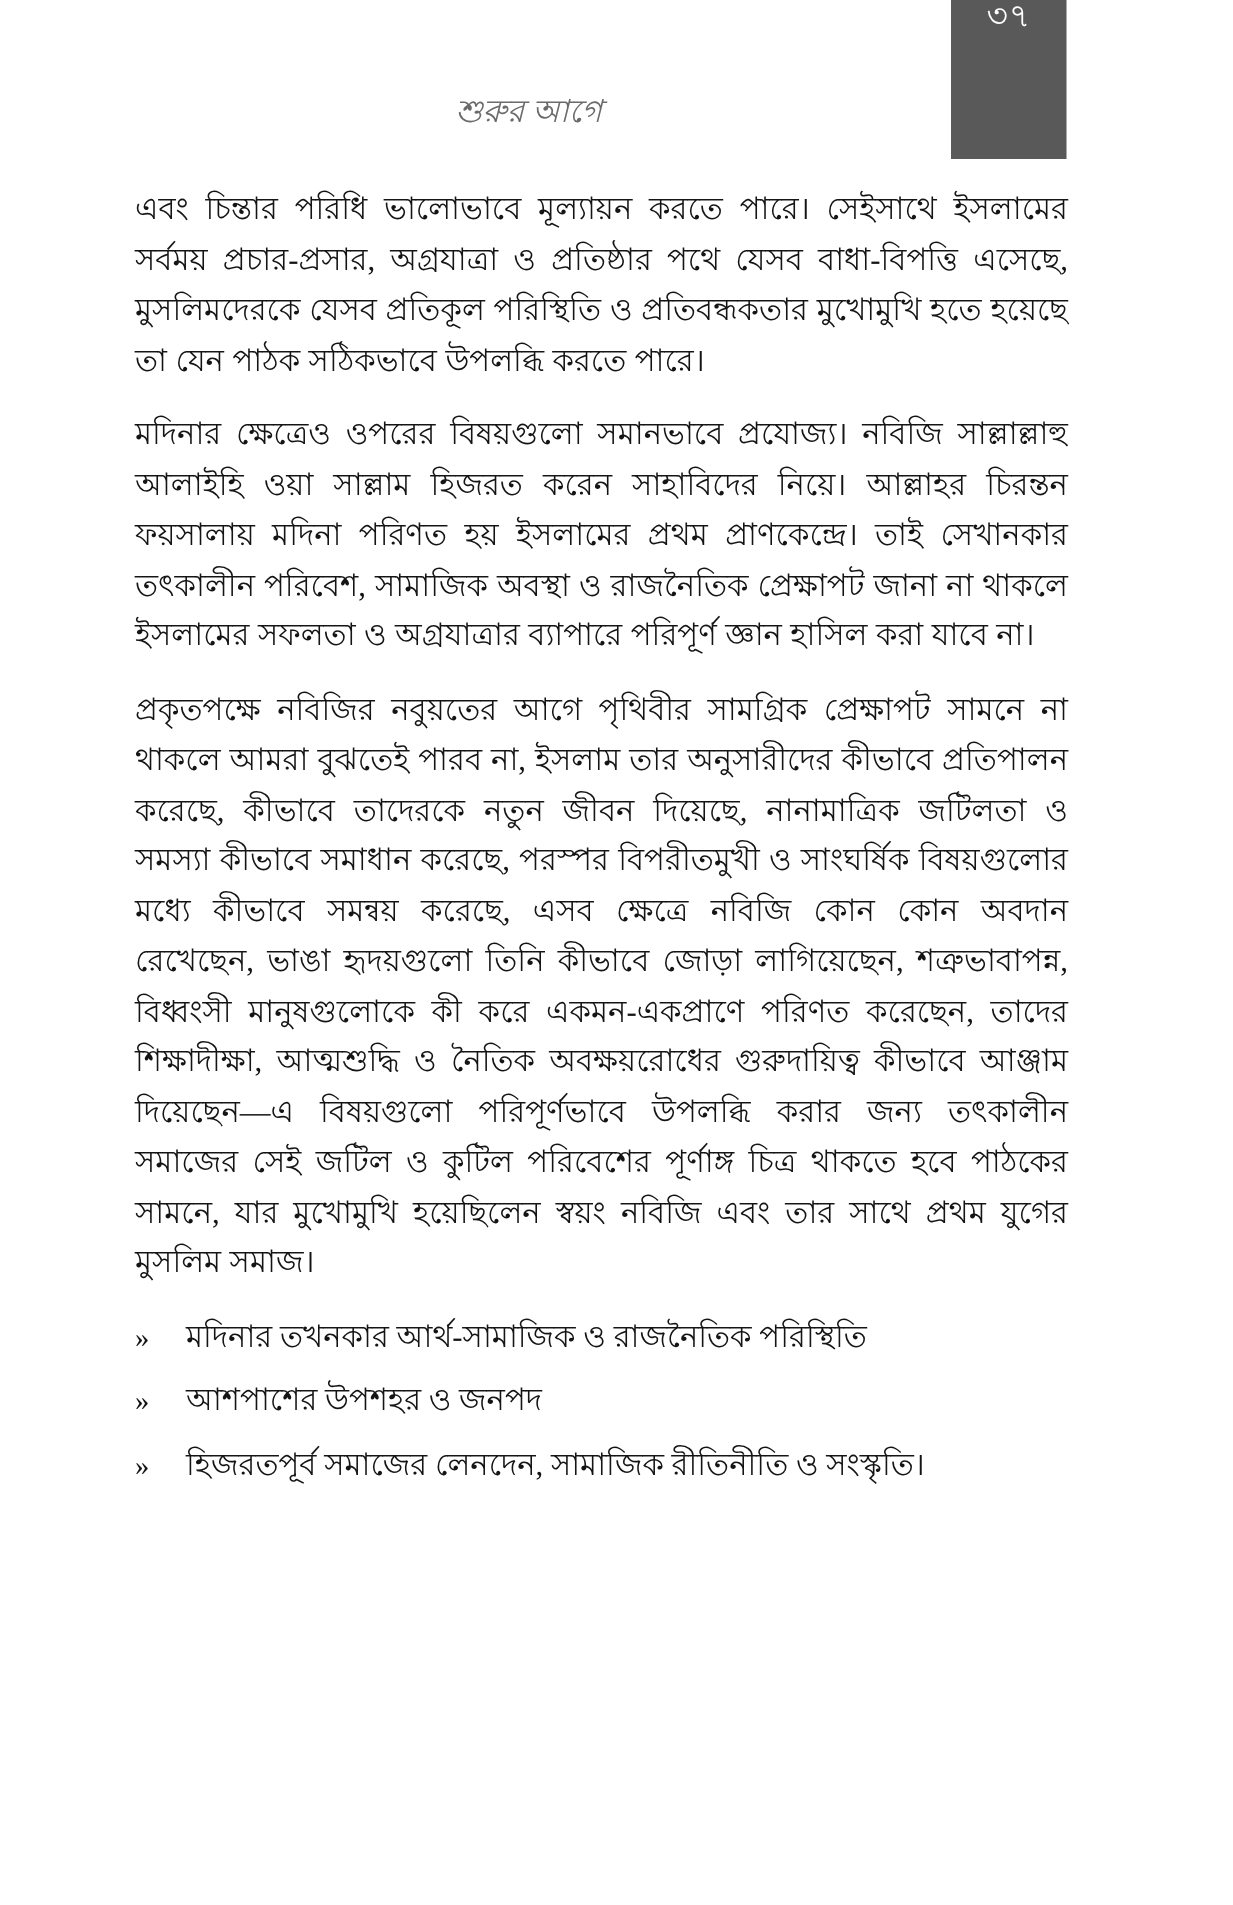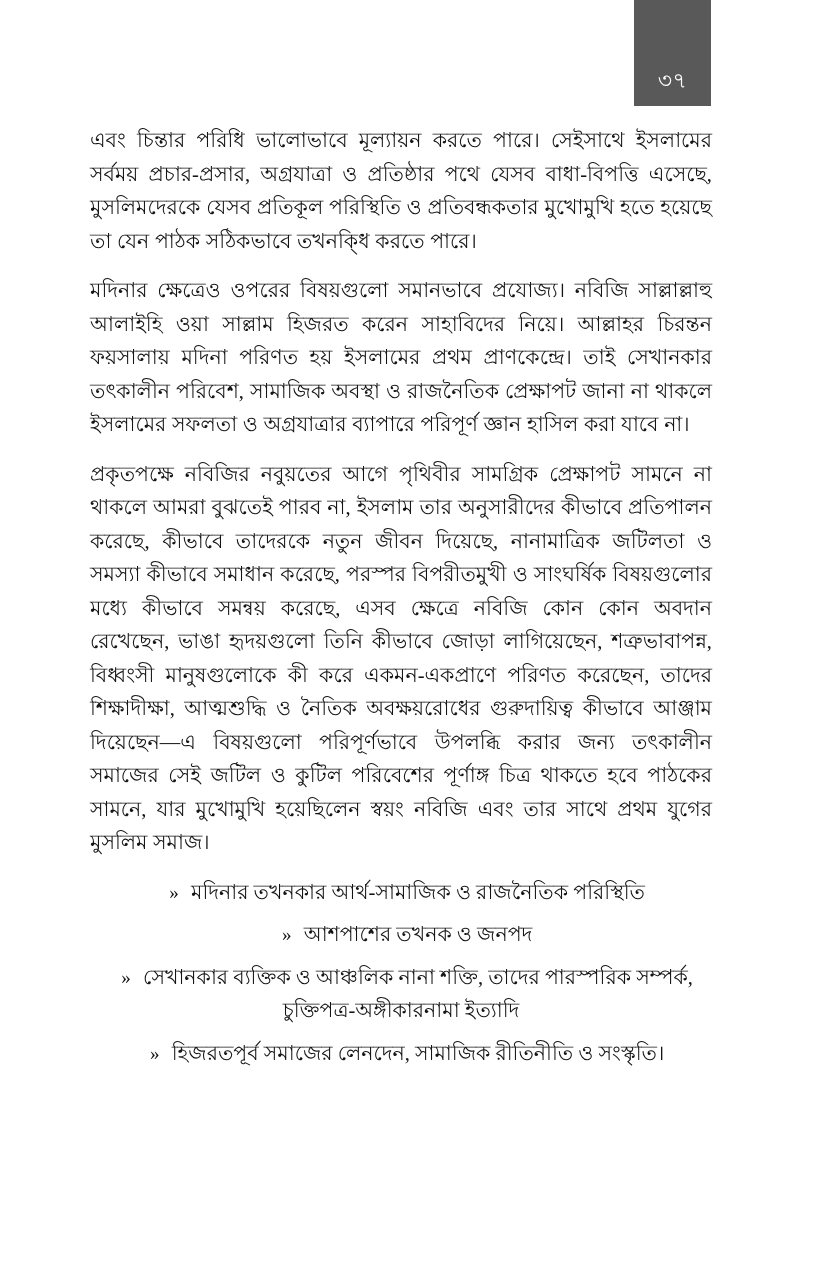--- a/index.html
+++ b/index.html
@@ -32,21 +32,20 @@
   }
 
   .page-number-box {
     position: absolute;
     left: 634px;
     top: 0;
     width: 77px;
     height: 106px;
     background: #595959;
     display: flex;
-    align-items: flex-end;
     justify-content: center;
     box-sizing: border-box;
     padding-bottom: 14px;
   }
 
   .page-number {
     color: #ffffff;
     font-size: 22px;
     line-height: 1;
     font-family: "Liberation Serif", "DejaVu Serif", serif;
@@ -92,21 +91,21 @@
   ul.bullet-list {
     list-style: none;
     margin: 0 0 16px 0;
     padding: 0;
   }
 
   ul.bullet-list li {
     position: relative;
     margin: 0 0 9px 0;
     padding: 0;
-    text-align: center;
+    text-align: left;
     font-size: 20.5px;
     line-height: 33.5px;
     color: #141414;
     font-family: "Liberation Serif", "DejaVu Serif", serif;
   }
 
   ul.bullet-list li:last-child {
     margin-bottom: 16px;
   }
 
@@ -121,40 +120,38 @@
   .bullet-text {
     display: inline;
   }
 </style>
 </head>
 <body>
 
 <div class="page">
 
   <div class="header-band">
+    <div class="running-title">শুরুর আগে</div>
     <div class="page-number-box">
       <span class="page-number">৩৭</span>
     </div>
   </div>
 
   <div class="content">
 
-    <p class="para">এবং চিন্তার পরিধি ভালোভাবে মূল্যায়ন করতে পারে। সেইসাথে ইসলামের সর্বময় প্রচার-প্রসার, অগ্রযাত্রা ও প্রতিষ্ঠার পথে যেসব বাধা-বিপত্তি এসেছে, মুসলিমদেরকে যেসব প্রতিকূল পরিস্থিতি ও প্রতিবন্ধকতার মুখোমুখি হতে হয়েছে তা যেন পাঠক সঠিকভাবে তখনক্ধি করতে পারে।</p>
+    <p class="para">এবং চিন্তার পরিধি ভালোভাবে মূল্যায়ন করতে পারে। সেইসাথে ইসলামের সর্বময় প্রচার-প্রসার, অগ্রযাত্রা ও প্রতিষ্ঠার পথে যেসব বাধা-বিপত্তি এসেছে, মুসলিমদেরকে যেসব প্রতিকূল পরিস্থিতি ও প্রতিবন্ধকতার মুখোমুখি হতে হয়েছে তা যেন পাঠক সঠিকভাবে উপলব্ধি করতে পারে।</p>
     <p class="para">মদিনার ক্ষেত্রেও ওপরের বিষয়গুলো সমানভাবে প্রযোজ্য। নবিজি সাল্লাল্লাহু আলাইহি ওয়া সাল্লাম হিজরত করেন সাহাবিদের নিয়ে। আল্লাহর চিরন্তন ফয়সালায় মদিনা পরিণত হয় ইসলামের প্রথম প্রাণকেন্দ্রে। তাই সেখানকার তৎকালীন পরিবেশ, সামাজিক অবস্থা ও রাজনৈতিক প্রেক্ষাপট জানা না থাকলে ইসলামের সফলতা ও অগ্রযাত্রার ব্যাপারে পরিপূর্ণ জ্ঞান হাসিল করা যাবে না।</p>
     <p class="para">প্রকৃতপক্ষে নবিজির নবুয়তের আগে পৃথিবীর সামগ্রিক প্রেক্ষাপট সামনে না থাকলে আমরা বুঝতেই পারব না, ইসলাম তার অনুসারীদের কীভাবে প্রতিপালন করেছে, কীভাবে তাদেরকে নতুন জীবন দিয়েছে, নানামাত্রিক জটিলতা ও সমস্যা কীভাবে সমাধান করেছে, পরস্পর বিপরীতমুখী ও সাংঘর্ষিক বিষয়গুলোর মধ্যে কীভাবে সমন্বয় করেছে, এসব ক্ষেত্রে নবিজি কোন কোন অবদান রেখেছেন, ভাঙা হৃদয়গুলো তিনি কীভাবে জোড়া লাগিয়েছেন, শত্রুভাবাপন্ন, বিধ্বংসী মানুষগুলোকে কী করে একমন-একপ্রাণে পরিণত করেছেন, তাদের শিক্ষাদীক্ষা, আত্মশুদ্ধি ও নৈতিক অবক্ষয়রোধের গুরুদায়িত্ব কীভাবে আঞ্জাম দিয়েছেন—এ বিষয়গুলো পরিপূর্ণভাবে উপলব্ধি করার জন্য তৎকালীন সমাজের সেই জটিল ও কুটিল পরিবেশের পূর্ণাঙ্গ চিত্র থাকতে হবে পাঠকের সামনে, যার মুখোমুখি হয়েছিলেন স্বয়ং নবিজি এবং তার সাথে প্রথম যুগের মুসলিম সমাজ।</p>
 
     <ul class="bullet-list">
       <li>
         <span class="bullet-marker">»</span><span class="bullet-text">মদিনার তখনকার আর্থ-সামাজিক ও রাজনৈতিক পরিস্থিতি</span>
       </li>
       <li>
-        <span class="bullet-marker">»</span><span class="bullet-text">আশপাশের তখনক ও জনপদ</span>
-      </li>
-      <li>
-        <span class="bullet-marker">»</span><span class="bullet-text">সেখানকার ব্যক্তিক ও আঞ্চলিক নানা শক্তি, তাদের পারস্পরিক সম্পর্ক, চুক্তিপত্র-অঙ্গীকারনামা ইত্যাদি</span>
+        <span class="bullet-marker">»</span><span class="bullet-text">আশপাশের উপশহর ও জনপদ</span>
       </li>
       <li>
         <span class="bullet-marker">»</span><span class="bullet-text">হিজরতপূর্ব সমাজের লেনদেন, সামাজিক রীতিনীতি ও সংস্কৃতি।</span>
       </li>
     </ul>
 
   </div>
 </div>
 
 </body></html>

